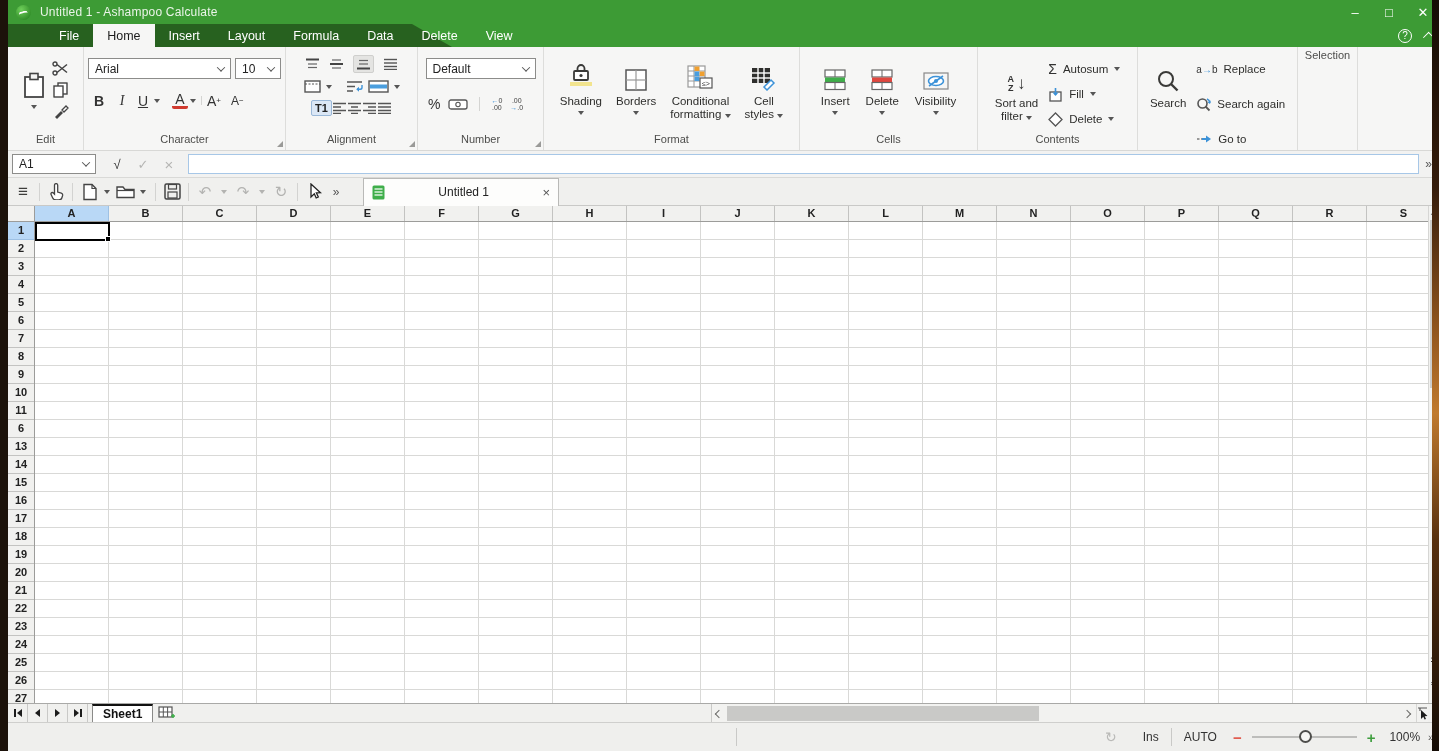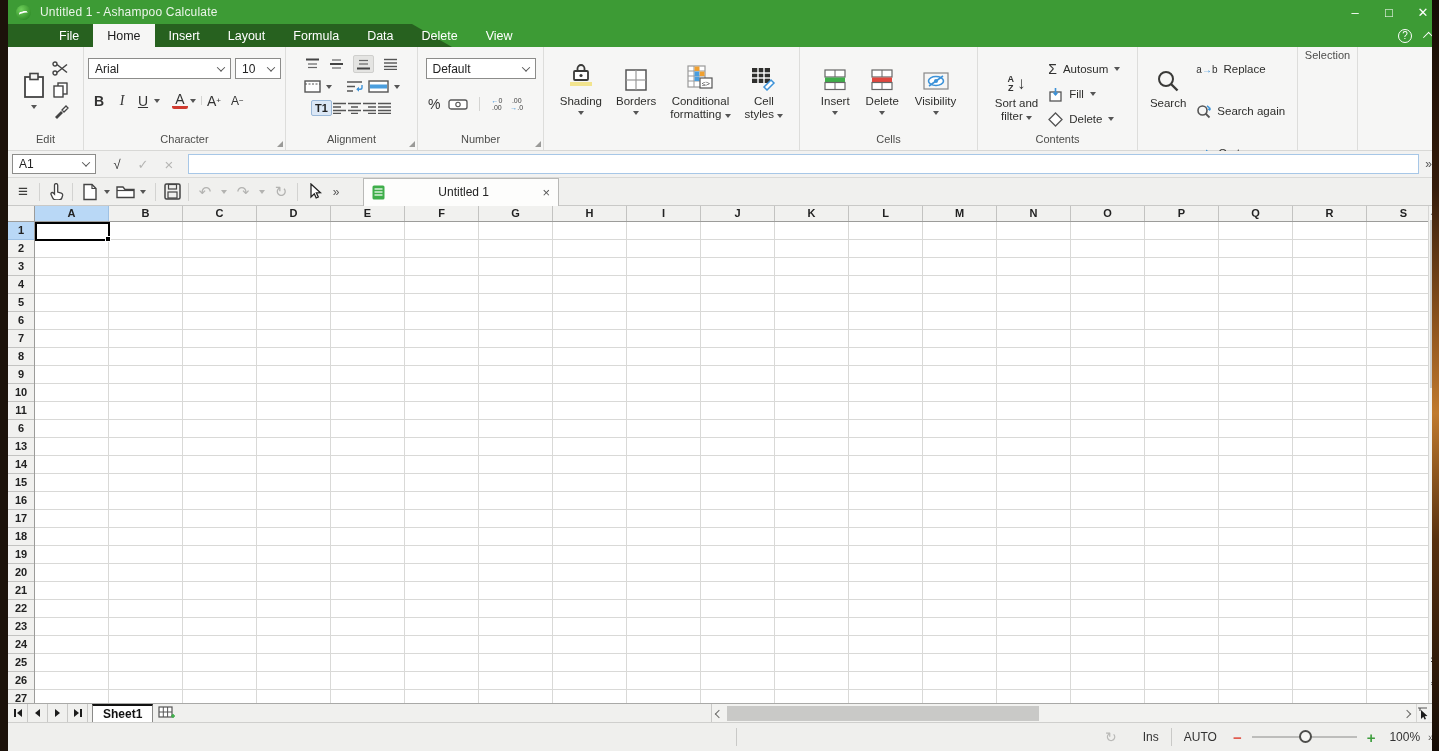--- a/index.html
+++ b/index.html
@@ -351,20 +351,21 @@
                 <line x1="1" y1="11" x2="19" y2="11" stroke="#fff" stroke-width="1.4"></line>
                 <line x1="7" y1="1" x2="7" y2="16" stroke="#fff" stroke-width="1.4"></line>
                 <line x1="13" y1="1" x2="13" y2="16" stroke="#fff" stroke-width="1.4"></line>
                 <path d="M13 20 L20 13 L23 16 L16 23 Z" fill="#fff" stroke="#3c92d8" stroke-width="1.5"></path>
               </svg>
             </span>
           <span>Cell</span>
           <span><span>styles</span> <span class="chevdn"></span></span>
         </div>
       </div>
+      <div class="grp-label">Format</div>
     </div>
 
     <div class="grp" style="width:178px">
       <div class="grp-body" style="gap:16px;align-items:flex-start;padding-top:10px">
         <div class="bigbtn">
           <span class="ic">
               <svg width="22" height="22">
                 <rect x="1" y="1" width="20" height="7" fill="#fff" stroke="#666" stroke-width="1.2"></rect>
                 <line x1="11" y1="1" x2="11" y2="8" stroke="#666"></line>
                 <rect x="1" y="8.5" width="20" height="4.5" fill="#3fae4a"></rect>
@@ -448,21 +449,21 @@
       <div class="grp-body" style="gap:10px;align-items:flex-start;padding-top:10px">
         <div class="bigbtn" style="margin-top:2px">
           <span class="ic">
               <svg width="24" height="24">
                 <circle cx="10" cy="10" r="7" fill="none" stroke="#3a3a38" stroke-width="2"></circle>
                 <line x1="15" y1="15" x2="21.5" y2="21.5" stroke="#3a3a38" stroke-width="2.4"></line>
               </svg>
             </span>
           <span>Search</span>
         </div>
-        <div style="display:flex;flex-direction:column;gap:18px">
+        <div style="display:flex;flex-direction:column;gap:11px">
           <div class="rowbtn">
             <span style="font-size:10px;color:#333"><span>a</span><span class="blue">→</span><span>b</span></span>
             <span>Replace</span>
           </div>
           <div class="rowbtn">
             <svg width="15" height="15">
                 <circle cx="6.5" cy="6.5" r="4.5" fill="none" stroke="#555" stroke-width="1.6"></circle>
                 <line x1="9.5" y1="9.5" x2="13.5" y2="13.5" stroke="#555" stroke-width="1.8"></line>
                 <path d="M11 2 a5 5 0 0 1 3 4" stroke="#3c92d8" stroke-width="1.4" fill="none"></path>
                 <path d="M14.8 3.5 L14 7 L11.5 5.2 Z" fill="#3c92d8"></path>

